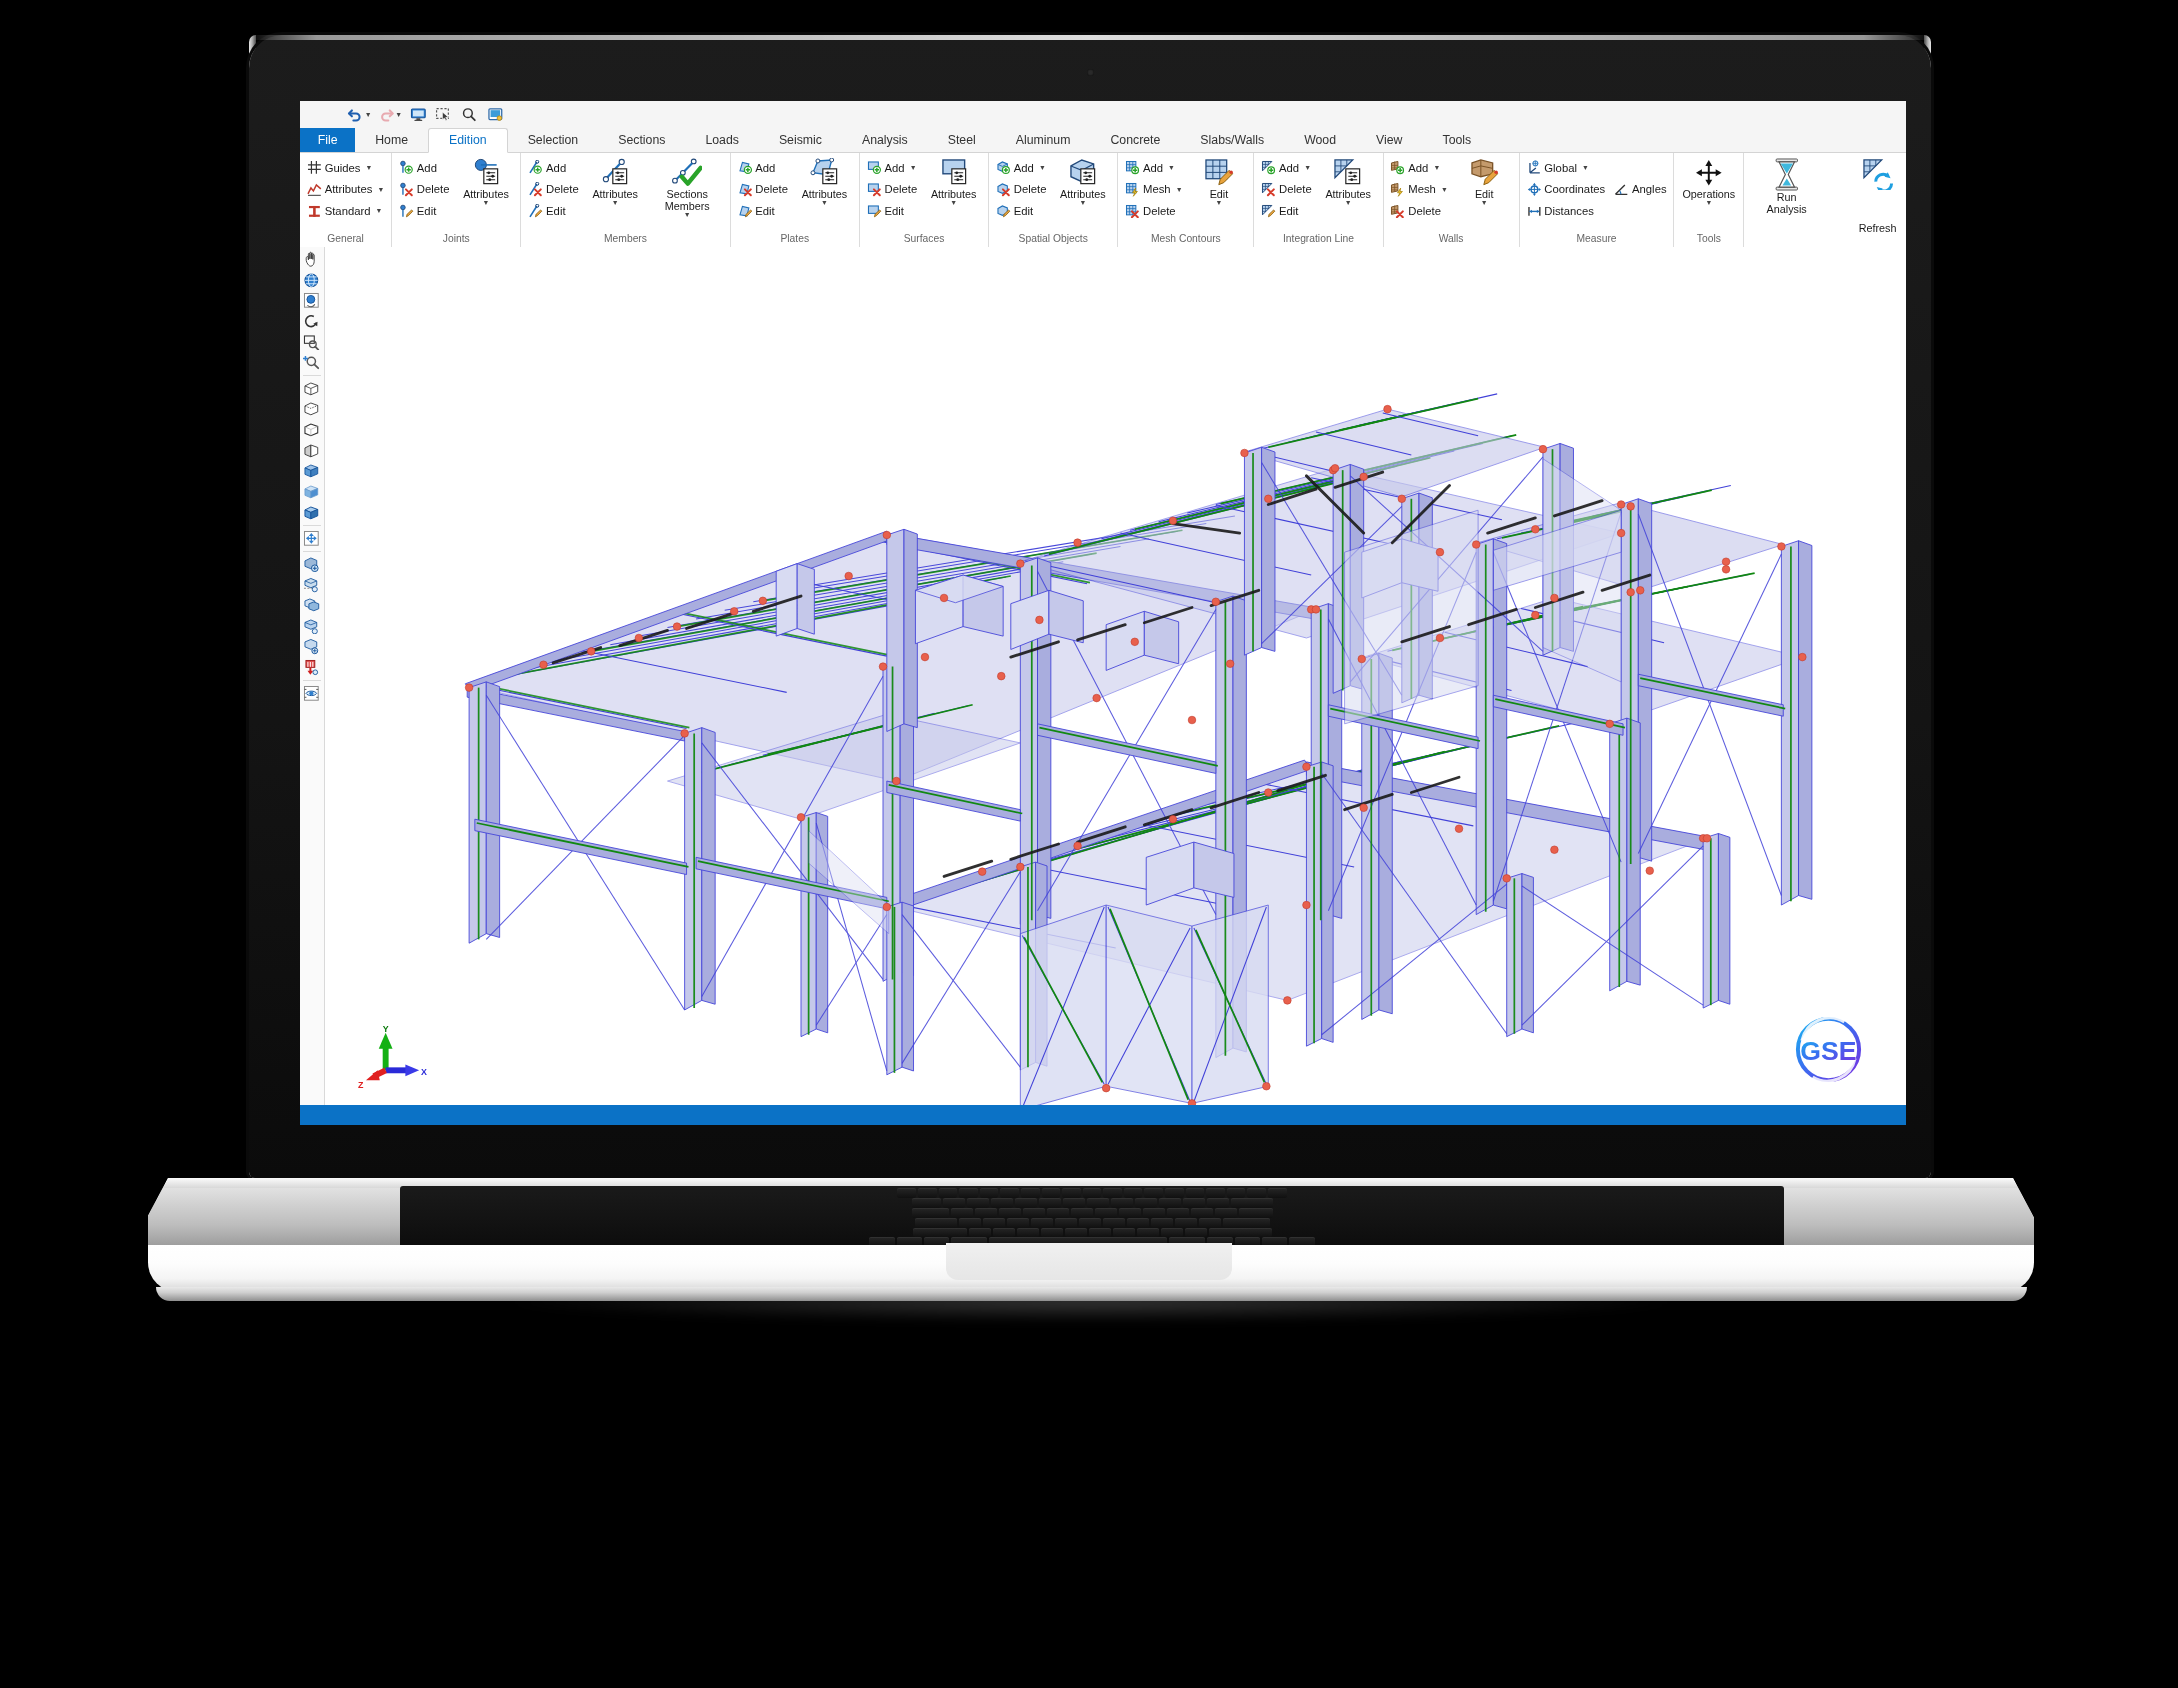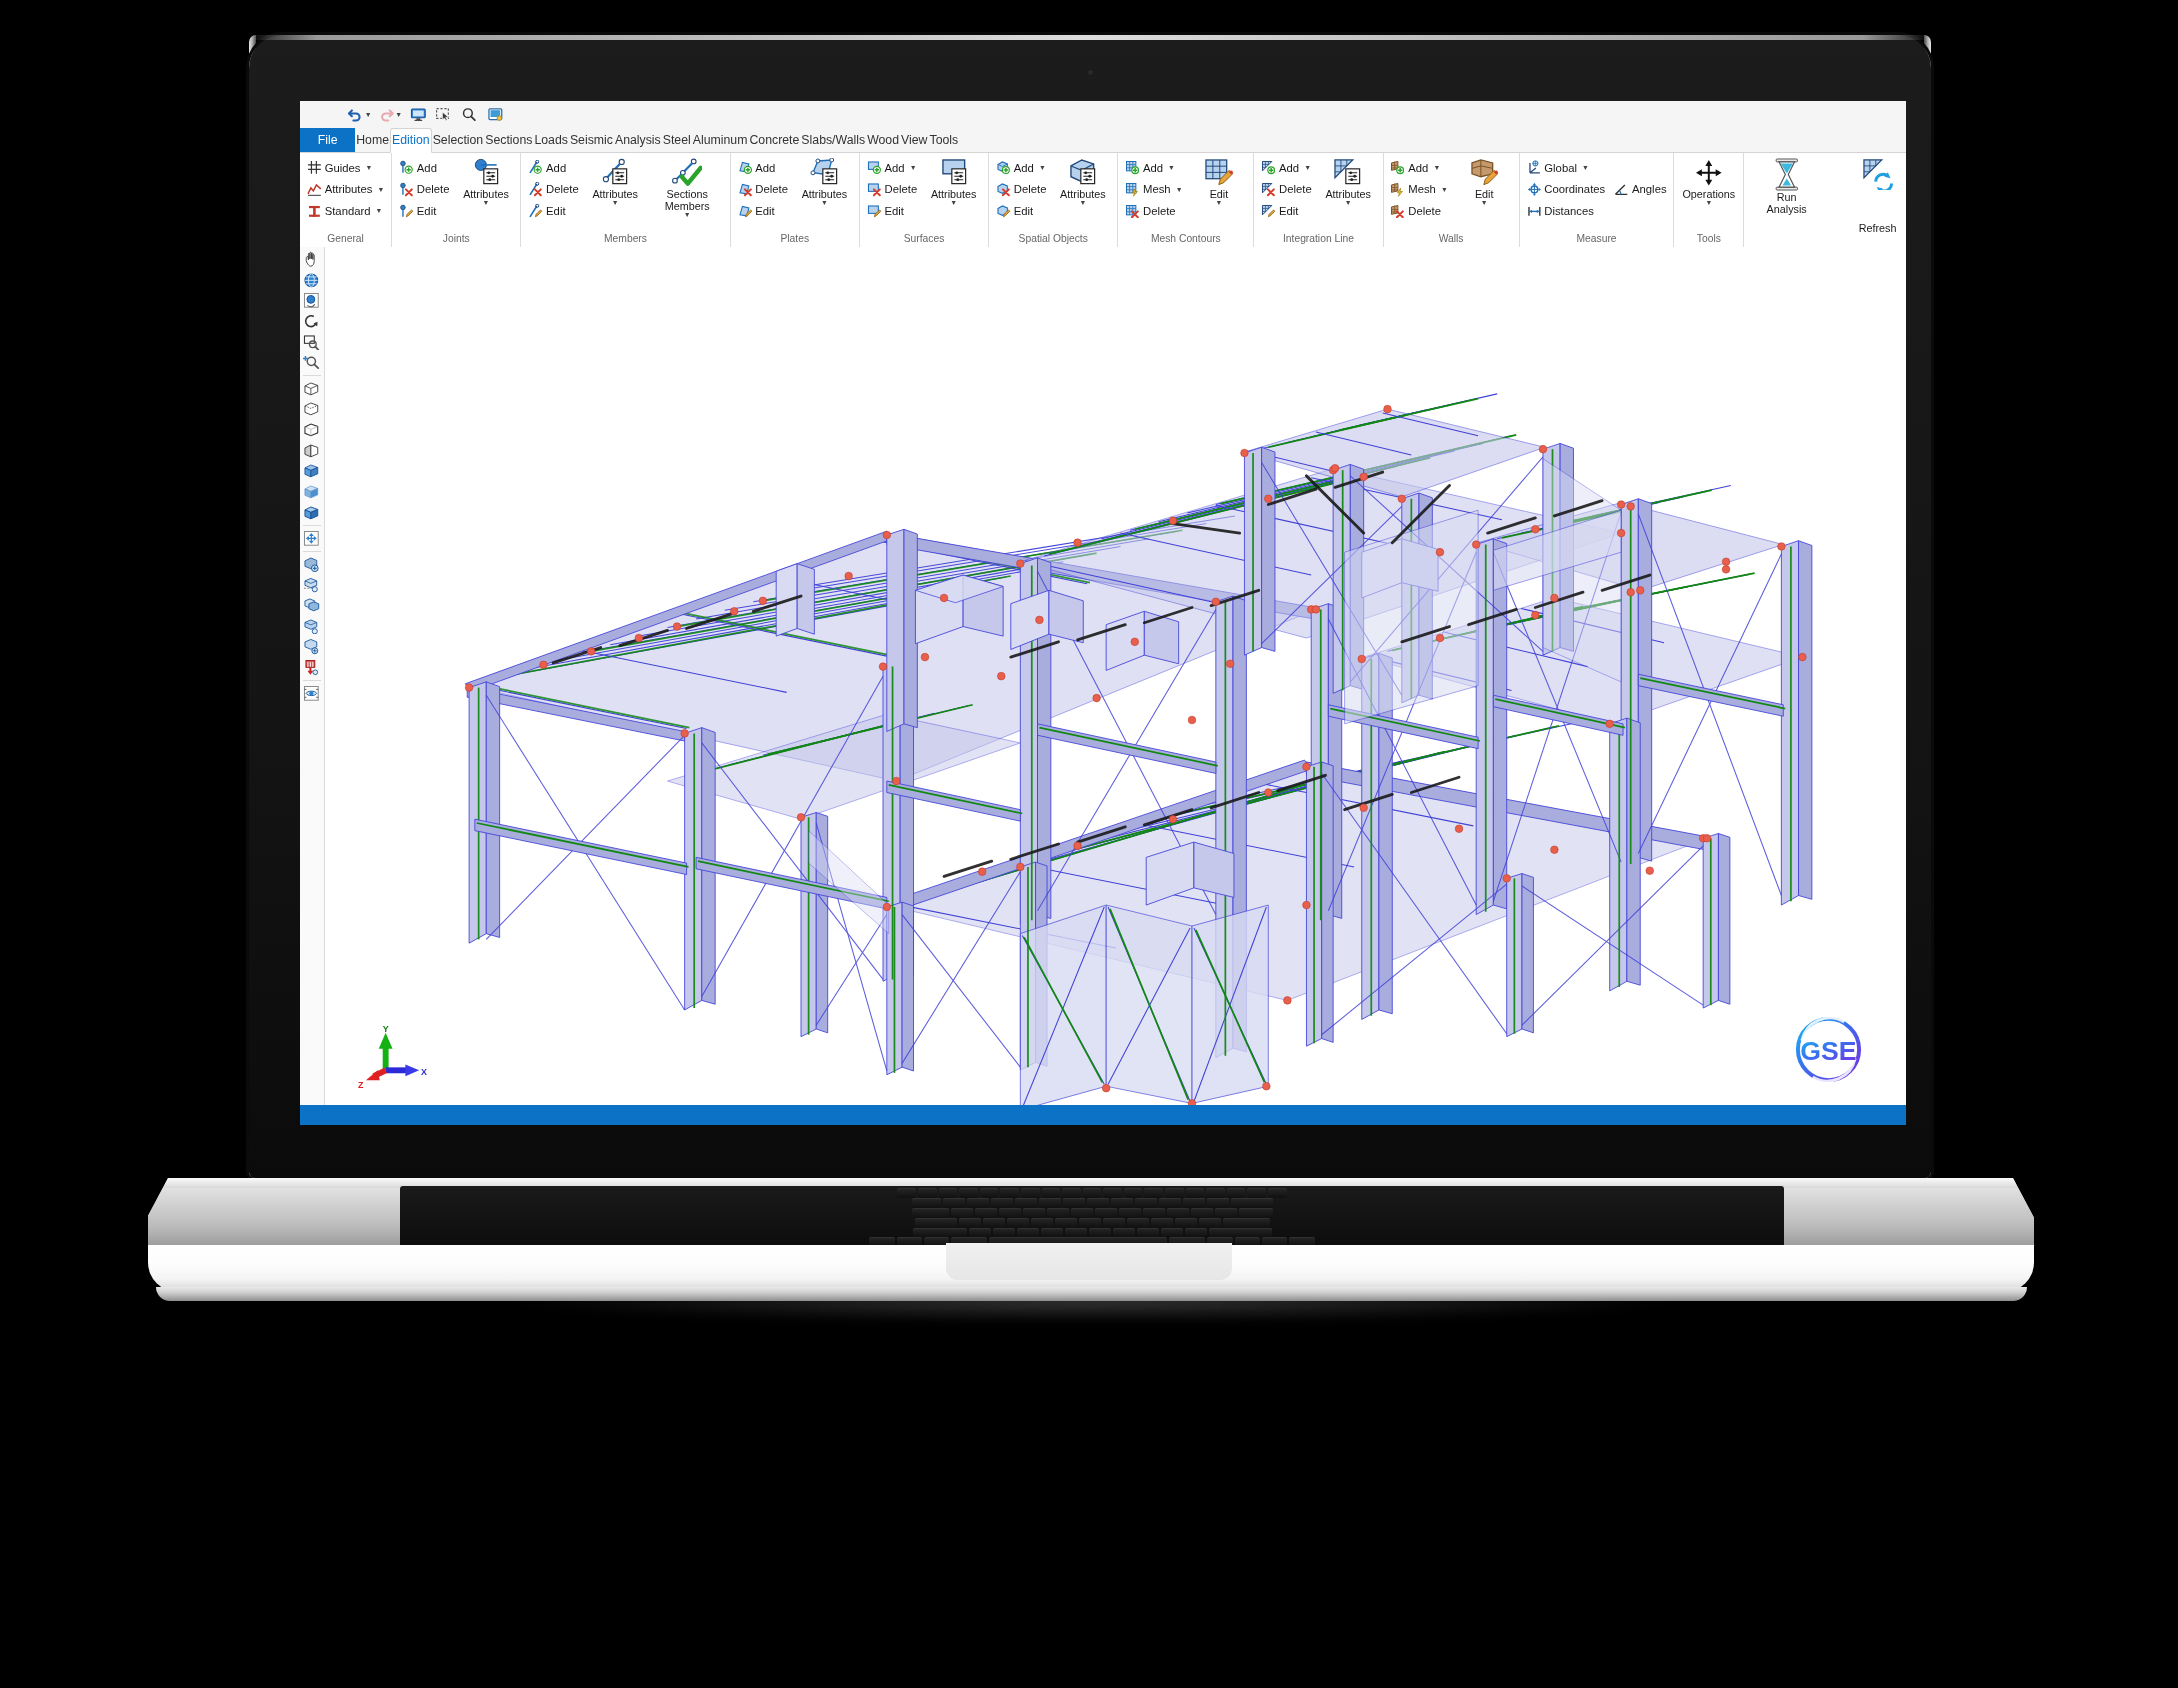--- a/index.html
+++ b/index.html
@@ -84,21 +84,21 @@
        padding-left:0;border-bottom:0;}
   .qat-left{width:45px;height:26.6px;}
   .qat-items{display:flex;align-items:center;gap:2px;}
   .qat-btn{display:flex;align-items:center;justify-content:center;height:21.7px;min-width:19.7px;
       padding:0 2px;cursor:default;}
   .qat-caret{font-size:6.9px;color:#444;margin-left:1px;}
 
   
   .tabs{height:24.6px;background:#f5f5f5;display:flex;align-items:flex-end;
         border-bottom:1px solid #d4d4d4;position:relative;}
-  .tab{height:23.6px;line-height:23.6px;padding:0 1px;font-size:12.3px;color:#333;
+  .tab{height:23.6px;line-height:23.6px;padding:0 20px;font-size:12.3px;color:#333;
        white-space:nowrap;cursor:default;}
   .tab.file{background:#0b72c6;color:#fff;padding:0 17.7px;height:24.6px;line-height:24.6px;}
   .tab.active{background:#fff;border:1px solid #d4d4d4;border-bottom:1px solid #fff;
       border-radius:3px 3px 0 0;color:#0b72c6;position:relative;top:1px;z-index:3;}
 
   
   .ribbon{height:94px;background:#fff;border-bottom:1px solid #737373;
           display:flex;align-items:stretch;position:relative;}
   .rgroup{display:flex;flex-direction:column;justify-content:space-between;
           border-right:1px solid #dcdcdc;padding:2px 3.9px 0 3.9px;position:relative;}

